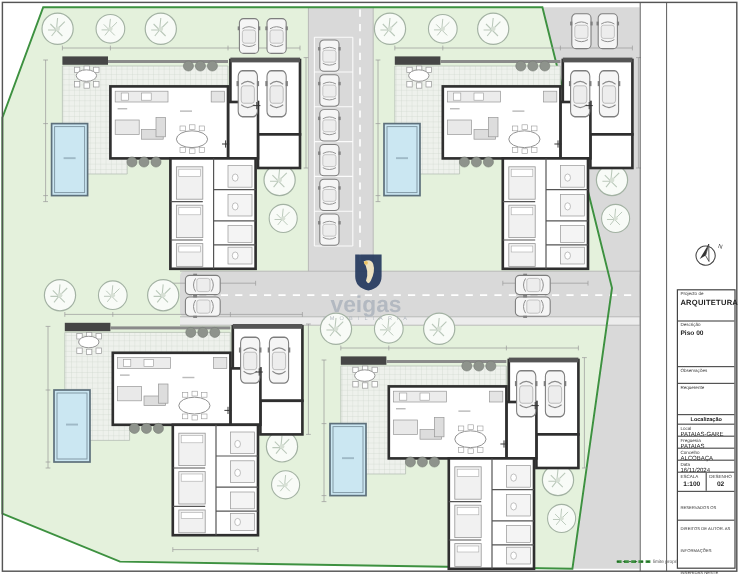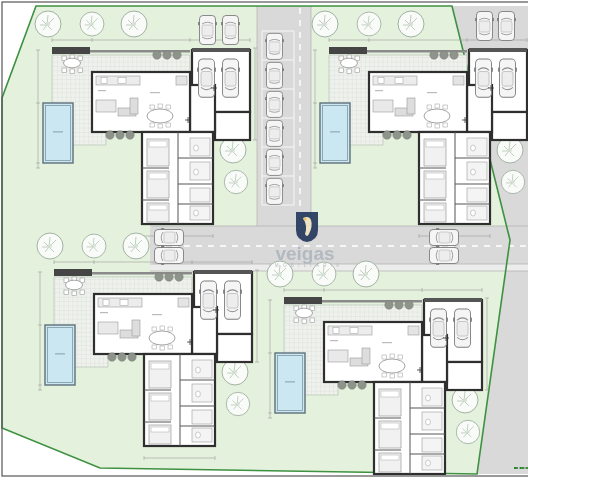--- a/index.html
+++ b/index.html
@@ -1,16 +1,16 @@
 <!DOCTYPE html>
 <html><head>
 <meta charset="utf-8">
 <style>
   html,body{margin:0;padding:0;background:#fff;}
-  #sheet{position:relative;width:528px;height:480px;background:#fff;overflow:hidden;
+  #sheet{position:relative;width:616px;height:480px;background:#fff;overflow:hidden;
          font-family:"Liberation Sans",sans-serif;}
   #plan-svg{position:absolute;left:0;top:0;}
   
   .tb{position:absolute;left:564px;top:241px;width:47px;border:1px solid #444;
       background:#fff;font-family:"Liberation Sans",sans-serif;color:#222;}
   .tb-sec{border-bottom:1px solid #555;position:relative;box-sizing:border-box;padding:1px 2px;}
   .tb-label{font-size:3.8px;color:#333;display:block;line-height:1.2;}
   .tb-value{font-size:5px;display:block;text-align:center;margin-top:1px;line-height:1.1;}
   .tb-value.big{font-size:6.3px;font-weight:bold;letter-spacing:.2px;margin-top:2px;}
   .tb-value.med{font-size:5.5px;font-weight:bold;text-align:left;margin-top:1.5px;}

